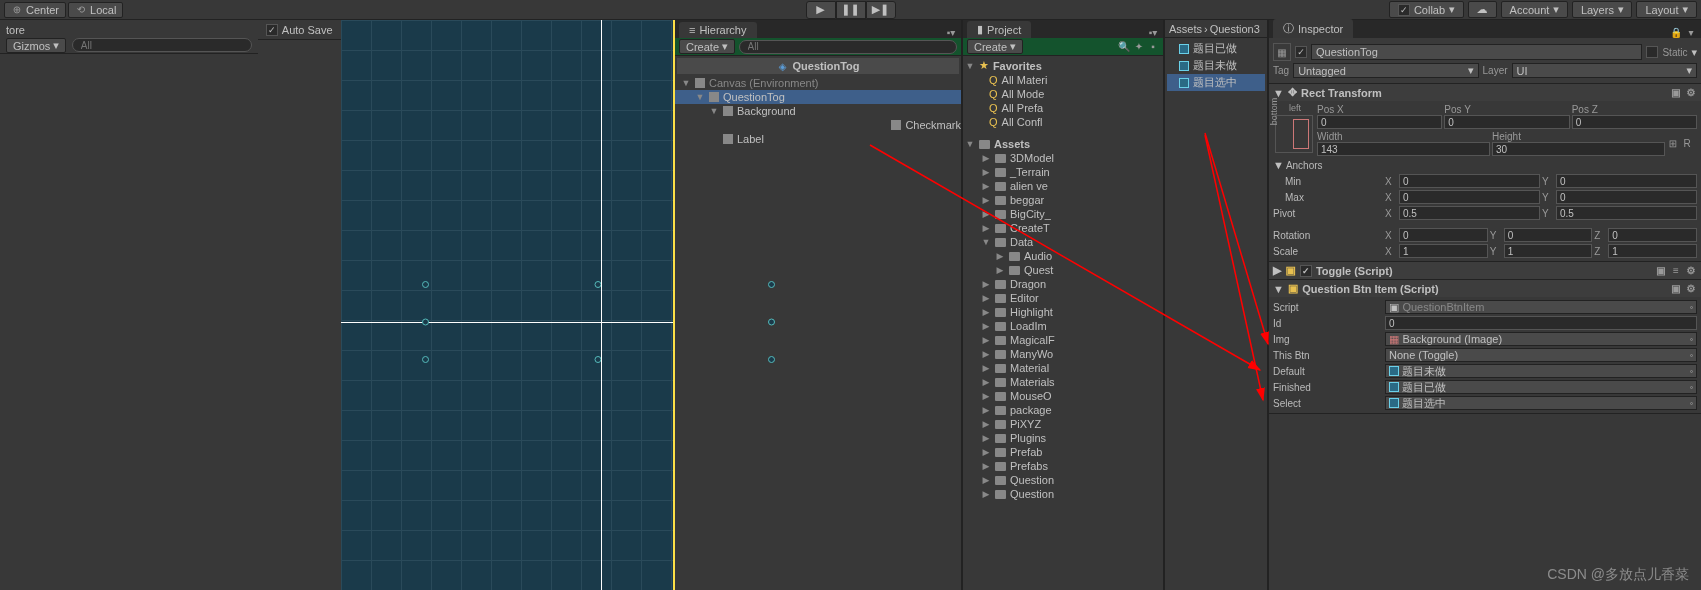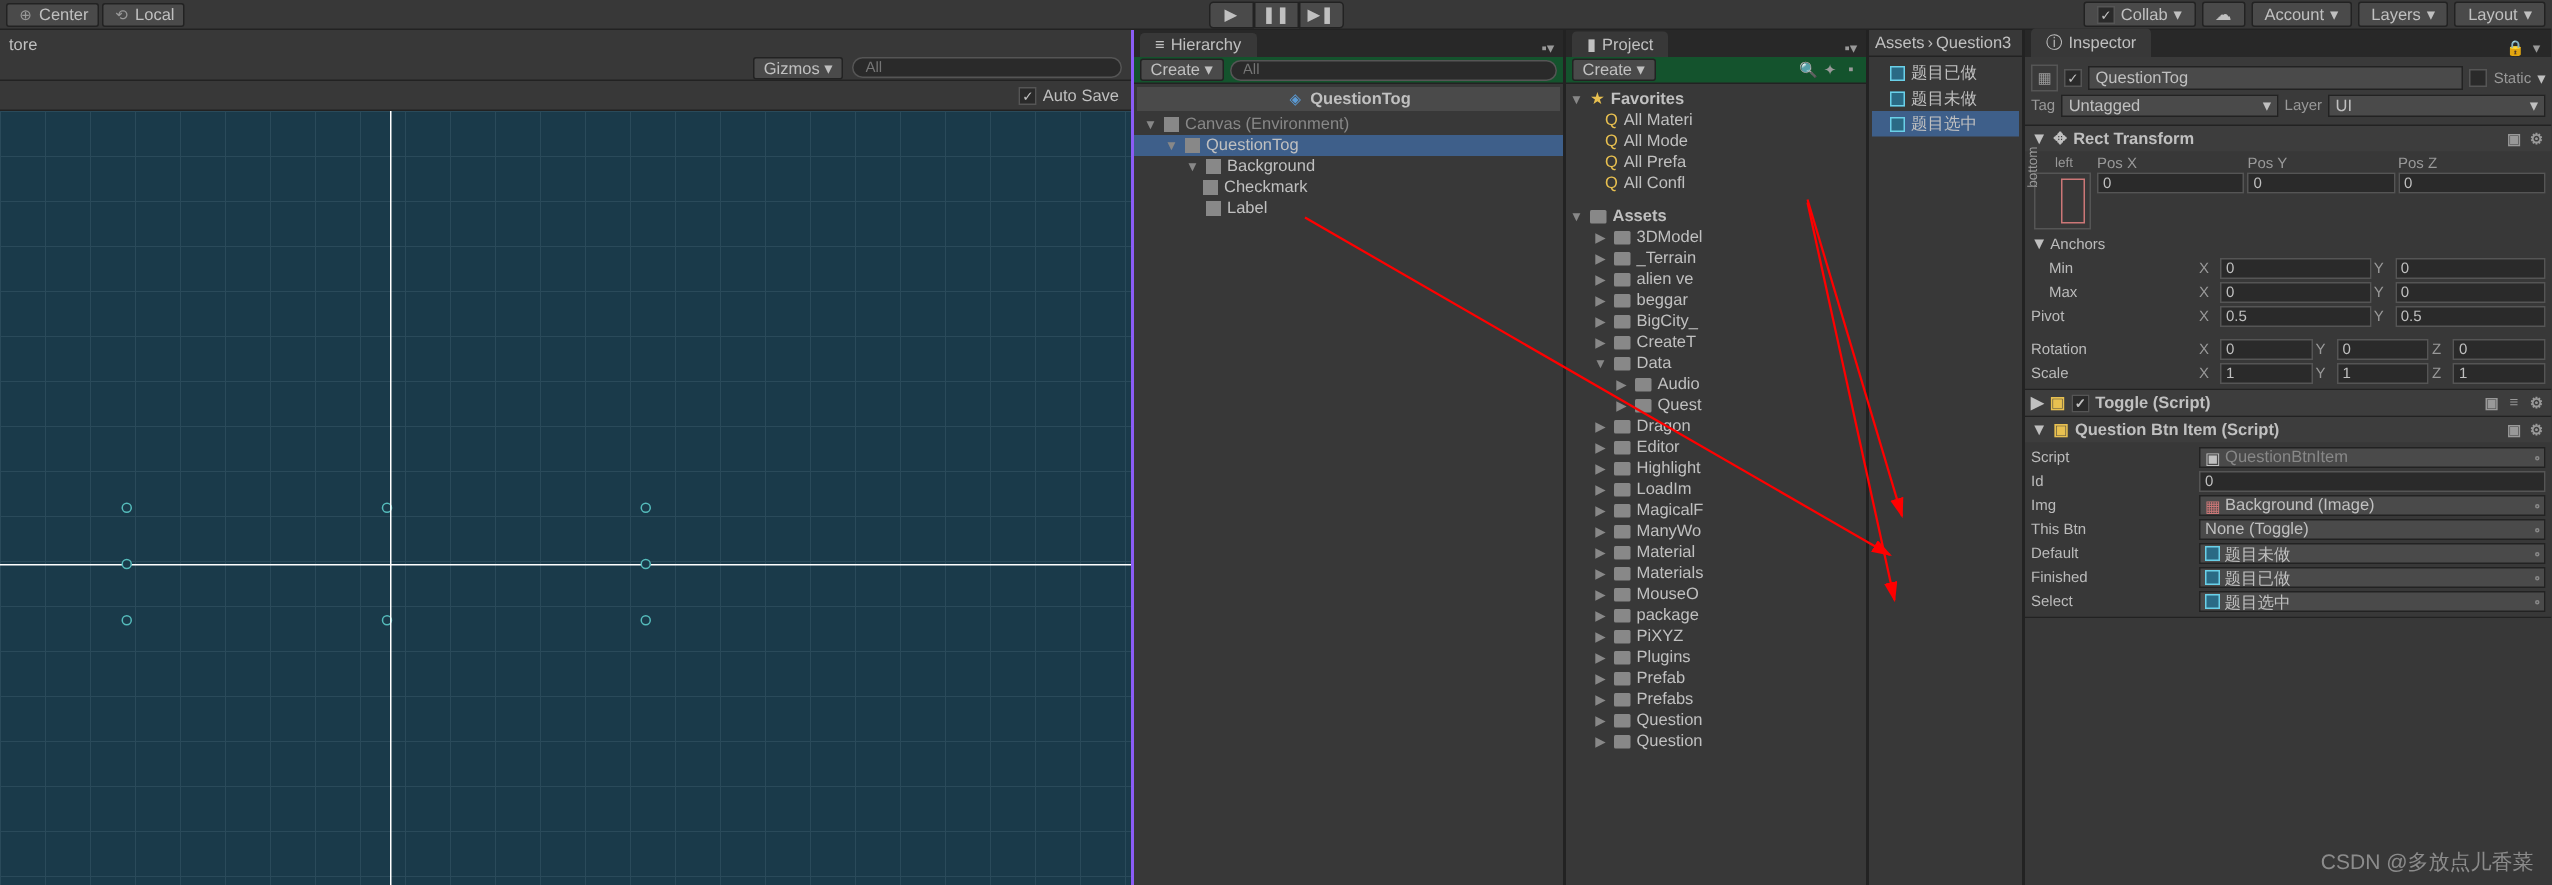--- a/index.html
+++ b/index.html
@@ -8,21 +8,21 @@
 .topbar-left{display:flex;gap:2px}
 .topbar-btn{background:#4a4a4a;border:1px solid #222;border-radius:2px;padding:1px 6px;display:flex;align-items:center;gap:3px;cursor:pointer}
 .topbar-center{position:absolute;left:50%;transform:translateX(-50%);display:flex}
 .play-controls{display:flex}
 .play-btn{width:30px;height:18px;background:#4a4a4a;border:1px solid #222;display:flex;align-items:center;justify-content:center;cursor:pointer}
 .play-btn:first-child{border-radius:3px 0 0 3px}
 .play-btn:last-child{border-radius:0 3px 3px 0}
 .topbar-right{margin-left:auto;display:flex;gap:4px}
 .dd{background:#4a4a4a;border:1px solid #222;border-radius:2px;padding:1px 8px;display:flex;align-items:center;gap:4px;cursor:pointer}
 .main{display:flex;height:570px}
-.scene-col{width:756px;display:flex;flex-direction:column;border-right:2px solid #8b5cf6}
+.scene-col{width:675px;display:flex;flex-direction:row;border-right:2px solid #fde047}
 .scene-bar{height:34px;background:#383838;border-bottom:1px solid #222;padding:2px 6px}
 .scene-bar-row{display:flex;align-items:center;height:16px;gap:6px}
 .scene-bar-row2{display:flex;align-items:flex-start;justify-content:flex-end;gap:6px;height:14px}
 .mini-dd{background:#4a4a4a;border:1px solid #222;border-radius:2px;padding:0 6px;font-size:10px;display:flex;align-items:center;gap:3px}
 .search-sm{background:#2a2a2a;border:1px solid #555;border-radius:8px;padding:0 8px;font-size:10px;width:180px;height:14px}
 .autosave{height:20px;display:flex;align-items:center;justify-content:flex-end;padding:0 8px;background:#383838;border-bottom:1px solid #222;gap:4px}
 .scene-view{flex:1;background:#1a3a4a;position:relative;background-image:linear-gradient(#2a4a5a 1px,transparent 1px),linear-gradient(90deg,#2a4a5a 1px,transparent 1px);background-size:30px 30px}
 .scene-view::before{content:"";position:absolute;left:0;right:0;top:302px;height:1px;background:#fff}
 .scene-view::after{content:"";position:absolute;top:0;bottom:0;left:260px;width:1px;background:#fff}
 .handle{position:absolute;width:7px;height:7px;background:#1a3a4a;border:1px solid #5bb;border-radius:50%}
@@ -194,21 +194,21 @@
           <div class="tree-item sel" style="padding-left: 20px;">
             <span class="expand">▼</span>
             <span class="cube-ico"></span>
             <span>QuestionTog</span>
           </div>
           <div class="tree-item" style="padding-left: 34px;">
             <span class="expand">▼</span>
             <span class="cube-ico"></span>
             <span>Background</span>
           </div>
-          <div class="tree-item" style="padding-left: 32px;">
+          <div class="tree-item" style="padding-left: 48px; justify-content: flex-end;">
             <span class="expand"></span>
             <span class="cube-ico"></span>
             <span>Checkmark</span>
           </div>
           <div class="tree-item" style="padding-left: 34px;">
             <span class="expand"></span>
             <span class="cube-ico"></span>
             <span>Label</span>
           </div>
         </div>
@@ -508,20 +508,34 @@
                 </div>
               <div style="flex:1">
                   <div class="insp-label">Pos Y</div>
                   <div class="prop-val">0</div>
                 </div>
               <div style="flex:1">
                   <div class="insp-label">Pos Z</div>
                   <div class="prop-val">0</div>
                 </div>
             </div>
+            <div class="prop-row">
+              <div style="flex:1">
+                  <div class="insp-label">Width</div>
+                  <div class="prop-val">143</div>
+                </div>
+              <div style="flex:1">
+                  <div class="insp-label">Height</div>
+                  <div class="prop-val">30</div>
+                </div>
+              <div style="width:30px;display:flex;gap:2px">
+                  <span class="ico-sm">⊞</span>
+                  <span class="ico-sm">R</span>
+                </div>
+            </div>
           </div>
         </div>
         <div class="prop-row">
             <span>▼</span>
             <span class="prop-label">Anchors</span>
           </div>
         <div class="prop-row">
             <span class="prop-label" style="padding-left:12px">Min</span>
             <span class="prop-sublabel">X</span>
             <div class="prop-val">0</div>

